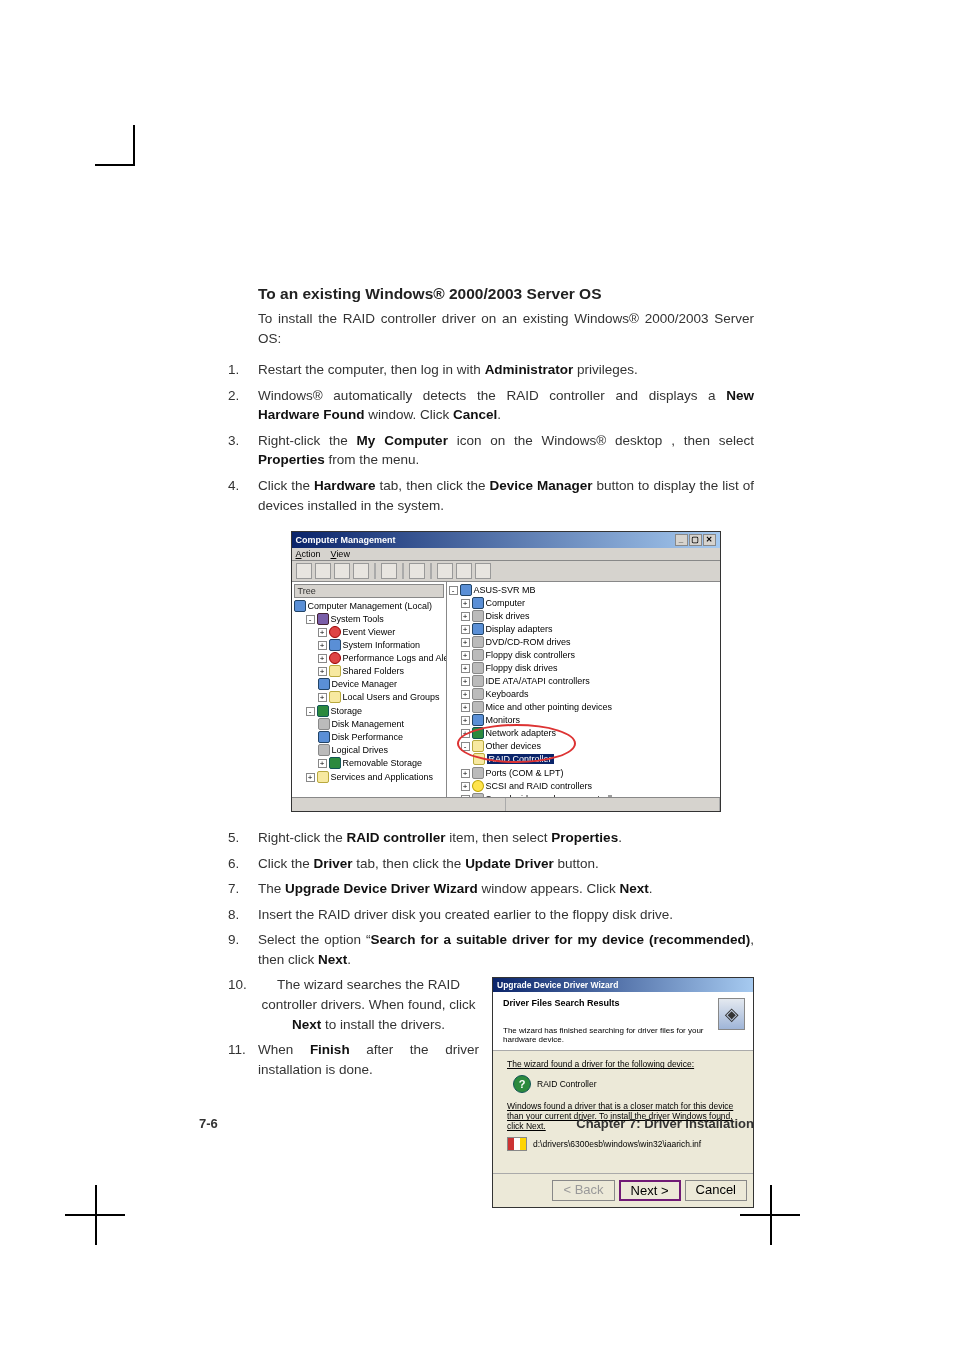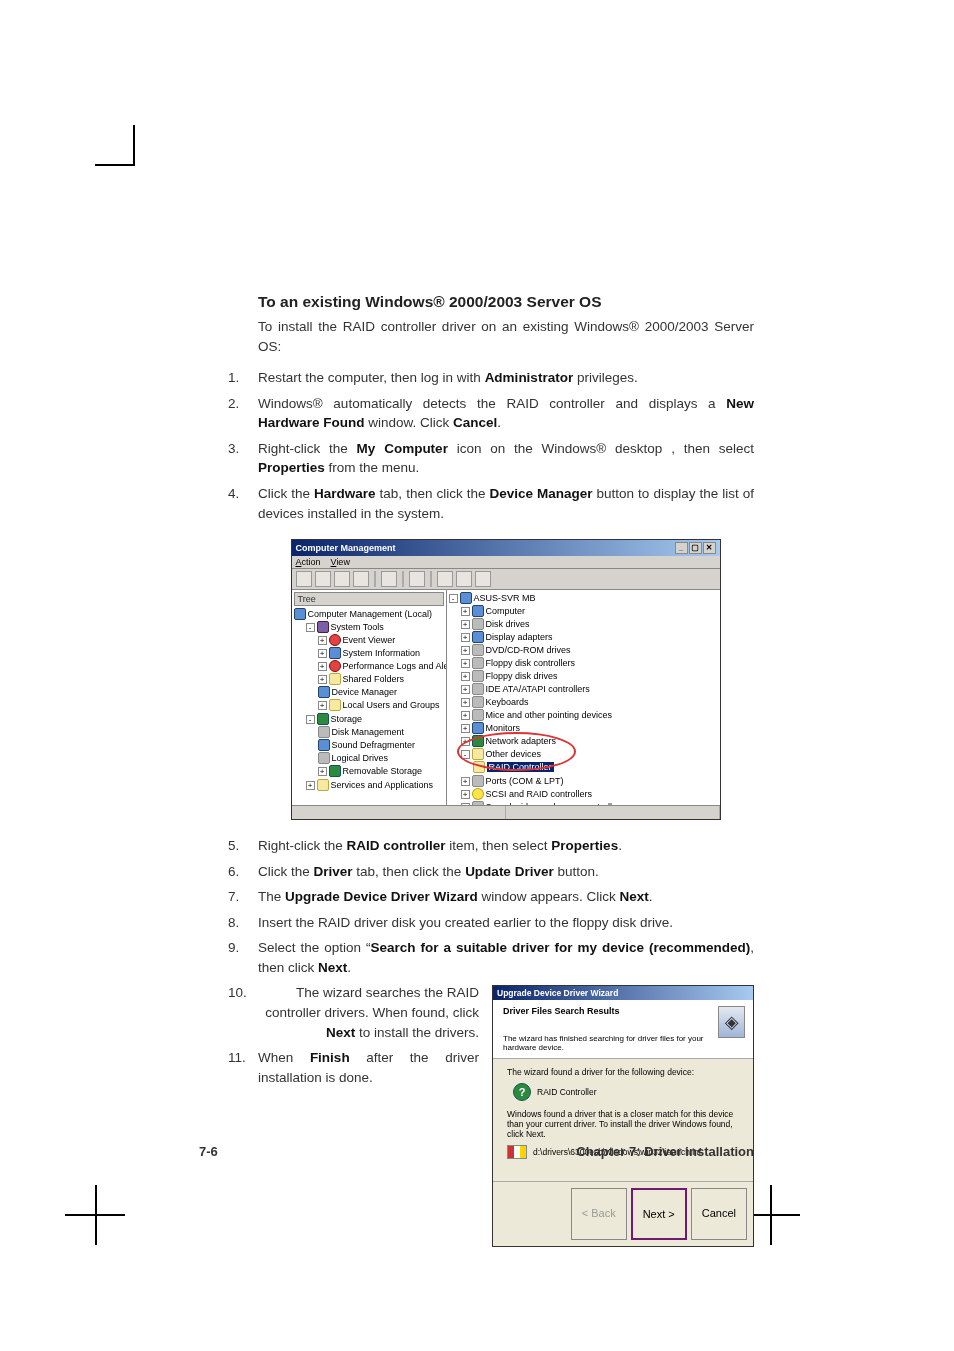--- a/index.html
+++ b/index.html
@@ -14,32 +14,32 @@
   .crop.bl-v { top: 1185px; left: 95px; width: 2px; height: 60px; }
   .crop.br-h { top: 1214px; left: 740px; width: 60px; height: 2px; }
   .crop.br-v { top: 1185px; left: 770px; width: 2px; height: 60px; }
 
   .content { position: absolute; left: 199px; top: 285px; width: 555px; }
 
   h2 { font-size: 15.5px; font-weight: bold; color: #222; margin-bottom: 6px; }
   p  { font-size: 13.5px; line-height: 1.45; margin-bottom: 8px; text-align: justify; }
   .intro { margin-left: 59px; margin-bottom: 12px; }
 
-  .heading { margin-left: 59px; margin-top: 8px; }
+  .heading { margin-left: 59px; }
 
   ol { list-style: none; counter-reset: step; }
   ol li { counter-increment: step; position: relative; padding-left: 59px; font-size: 13.5px; line-height: 1.45; margin-bottom: 6px; text-align: justify; }
   ol li::before { content: counter(step) "."; position: absolute; left: 29px; }
 
   b { font-weight: bold; color: #111; }
 
   .fig { margin: 8px 0 10px 58px; }
   .fig-small { float: right; margin-left: 10px; margin-top: 2px; }
 
-  .footer { position: absolute; left: 199px; top: 1144px; width: 555px; display: flex; justify-content: space-between; font-size: 13px; font-weight: bold; gap: 7px; }
+  .footer { position: absolute; left: 199px; top: 1116px; width: 555px; display: flex; justify-content: space-between; font-size: 13px; font-weight: bold; gap: 7px; }
 
   
   .cm-window { width: 430px; border: 1px solid #333; background: #d6d3ce; font-family: Tahoma, sans-serif; font-size: 9px; margin: 16px auto; }
   .cm-title { background: linear-gradient(to right, #0a246a, #a6caf0); color:#fff; font-weight:bold; padding:2px 4px; display:flex; justify-content:space-between; align-items:center; }
   .winbtns { display:flex; gap:1px; }
   .winbtn { width:13px; height:12px; background:#d6d3ce; border:1px solid #888; font-size:8px; line-height:10px; text-align:center; color:#000; }
   .cm-menu { background:#d6d3ce; padding:1px 4px; display:flex; gap:10px; color:#000; border-bottom:1px solid #888;text-align:right;}
   .cm-menu span { text-decoration: underline; text-decoration-color: transparent; }
   .cm-menu span:first-letter { text-decoration: underline; }
   .cm-toolbar { background:#d6d3ce; padding:2px 4px; display:flex; gap:3px; border-bottom:1px solid #888; align-items:center;}
@@ -68,27 +68,27 @@
   .cm-status div{flex:1;border-right:1px solid #aaa;}
 
   
   .wiz-window { width: 262px; border:1px solid #333; font-family: Tahoma, sans-serif; font-size: 8.5px; background:#ece9d8; }
   .wiz-title { background: linear-gradient(to right, #0a246a, #a6caf0); color:#fff; font-weight:bold; padding:2px 4px; }
   .wiz-head { background:#fff; padding:6px 8px 6px 10px; display:flex; justify-content:space-between; align-items:flex-start; border-bottom:1px solid #aaa;}
   .wiz-head-txt b { font-size:9px; color:#000; }
   .wiz-head-txt div { font-size:8px; color:#000; margin-top:18px; }
   .wiz-ico { width:32px;height:32px; border:1px solid #888; display:flex; align-items:center; justify-content:center; font-size:18px; background:linear-gradient(#e4e9f0,#9fb5d8);}
   .wiz-body { padding: 8px 10px 22px 14px; color:#000; min-height:120px;}
-  .wiz-line { margin-bottom:6px; }
+  .wiz-line { margin-bottom:6px;text-decoration:underline; }
   .wiz-item { display:flex; gap:6px; align-items:center; margin:4px 0 8px 6px;}
   .wiz-q { width:18px;height:18px;border-radius:50%;background:#2c8a3e;color:#fff;display:flex;align-items:center;justify-content:center;font-weight:bold;border:1px solid #155;font-size:11px;}
   .wiz-inf { display:flex; gap:6px; align-items:center; margin-top:6px;}
   .wiz-inf-ico { width:20px;height:14px; background:linear-gradient(90deg,#c33 33%,#fff 33% 66%,#ffd400 66%); border:1px solid #888;}
   .wiz-btns { background:#ece9d8; border-top:1px solid #aaa; padding:6px; display:flex; justify-content:flex-end; gap:4px;}
-  .wbtn { border:1px solid #888; background:#ece9d8; padding:18px 10px; font-size:11px; color:#000;}
+  .wbtn { border:1px solid #888; background:#ece9d8; padding:1px 10px; font-size:13px; color:#000;}
   .wbtn.def { border:2px solid #701a75; }
   .wbtn.dis { color:#999; }
 
   .clearfix::after{content:"";display:block;clear:both;}
 </style>
 </head>
 <body>
 
 <div class="page">
 
@@ -193,21 +193,21 @@
                       <span>Storage</span>
                     </li>
                 <li>
                       <ul>
                   <li>
                           <span class="ico i-grey"></span>
                           <span>Disk Management</span>
                         </li>
                   <li>
                           <span class="ico i-mon"></span>
-                          <span>Sound Defragmenter</span>
+                          <span>Disk Performance</span>
                         </li>
                   <li>
                           <span class="ico i-grey"></span>
                           <span>Logical Drives</span>
                         </li>
                   <li>
                           <span class="exp">+</span>
                           <span class="ico i-grn"></span>
                           <span>Removable Storage</span>
                         </li>
@@ -361,21 +361,21 @@
           </div>
           <div class="wiz-btns">
             <div class="wbtn dis">&lt; Back</div>
             <div class="wbtn def">Next &gt;</div>
             <div class="wbtn">Cancel</div>
           </div>
         </div>
       </div>
 
       <ol start="10" style="counter-reset: step 9;">
-        <li style="text-align:right; padding-right:275px;"><span>The wizard searches the RAID controller drivers. When found, click </span><b>Next</b><span> to install the drivers.</span></li>
+        <li style="text-align:center; padding-right:275px;"><span>The wizard searches the RAID controller drivers. When found, click </span><b>Next</b><span> to install the drivers.</span></li>
         <li style="text-align:justify; padding-right:275px;"><span>When </span><b>Finish</b><span> after the driver installation is done.</span></li>
       </ol>
     </div>
 
   </div>
 
   <div class="footer">
     <span>7-6</span>
     <span>Chapter 7: Driver installation</span>
   </div>

